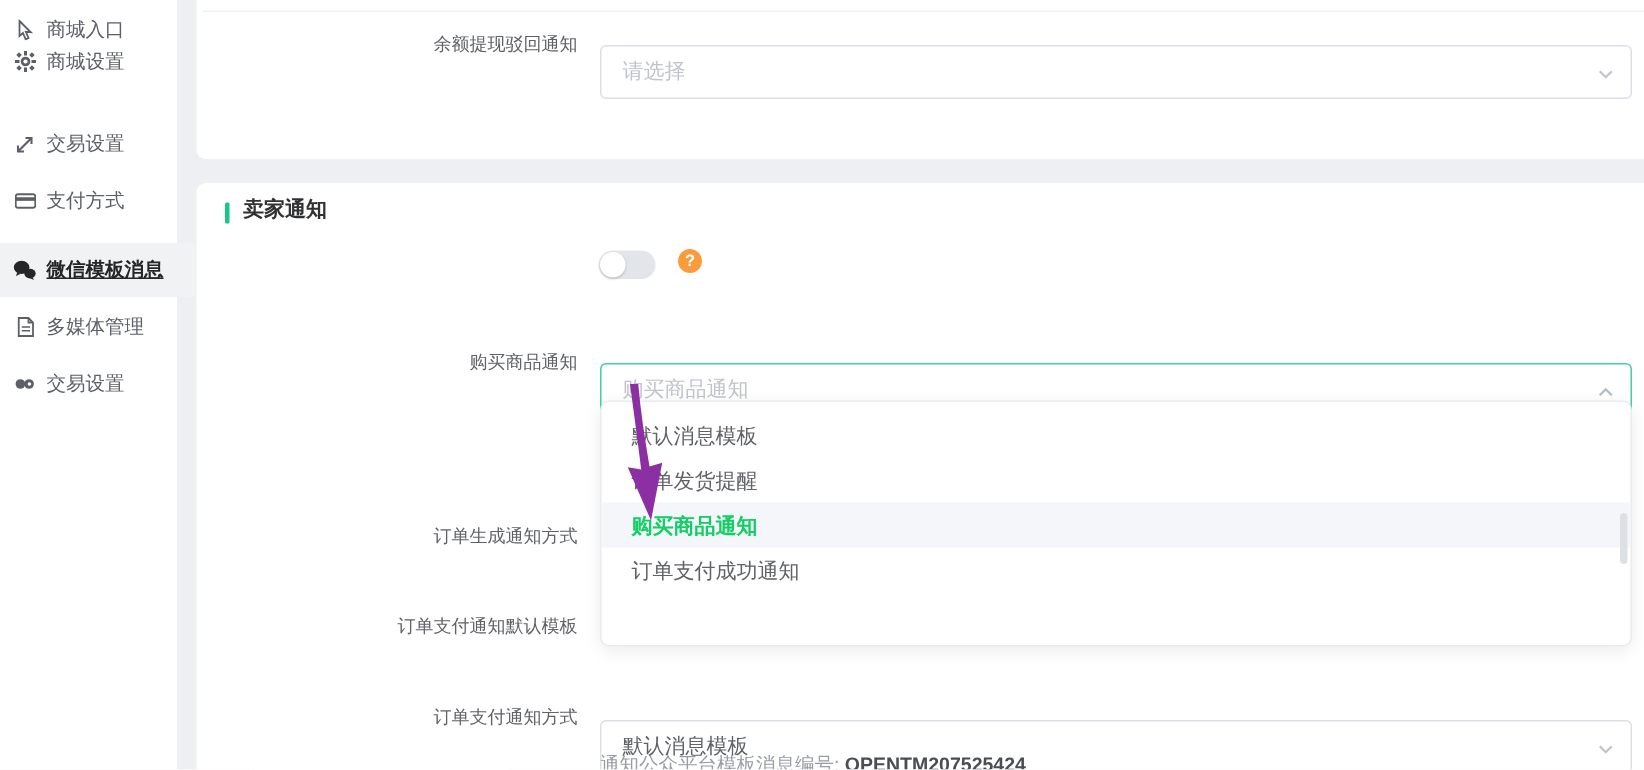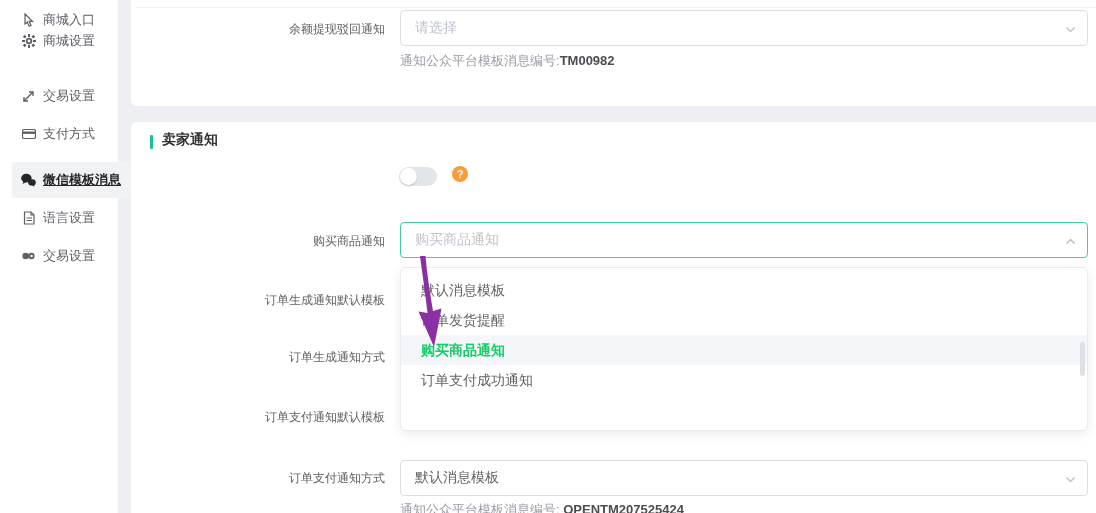--- a/index.html
+++ b/index.html
@@ -7,35 +7,35 @@
     position:relative;width:1096px;height:513px;overflow:hidden;
     background:#edeff2;
     font-family:"Liberation Sans","DejaVu Sans",sans-serif;
     color:#606266;font-size:14px;
   }
   
   .sidebar{position:absolute;left:0;top:0;width:118px;height:513px;background:#fff;}
   .side-item{
     position:absolute;left:0;width:130px;height:36px;
     display:flex;align-items:center;box-sizing:border-box;padding-left:9px;
-    color:#5c6066;font-size:13px;cursor:pointer;white-space:nowrap;margin-left:12px;
+    color:#5c6066;font-size:13px;cursor:pointer;white-space:nowrap;
   }
   .side-item .ic{width:15px;height:15px;margin-right:7px;flex:0 0 auto;display:flex;align-items:center;justify-content:center;}
   .side-item svg{display:block;}
   .side-item.active{background:#f1f2f4;color:#262628;font-weight:bold;text-decoration:underline;}
   
   .card-top{position:absolute;left:131px;top:-16px;width:990px;height:122px;background:#fff;border-radius:6px;}
   .cut-line{position:absolute;left:135px;top:7px;width:961px;border-top:1px solid #f1f1f3;}
   .card-main{position:absolute;left:131px;top:122px;width:990px;height:420px;background:#fff;border-radius:6px;}
   
   .flabel{position:absolute;left:140px;width:245px;text-align:right;color:#606266;font-size:12px;line-height:16px;}
   .select{
     position:absolute;left:400px;width:688px;height:36px;box-sizing:border-box;
     background:#fff;border:1px solid #dcdfe6;border-radius:4px;
-    display:flex;align-items:center;padding:0 30px 0 14px;cursor:pointer;
+    display:flex;align-items:center;padding:0 30px 0 14px;cursor:pointer;margin-top:20px;
   }
   .select.open{border-color:#42cfa4;}
   .select .ph{color:#c0c4cc;}
   .select .val{color:#606266;}
   .select .chev{position:absolute;right:10px;top:12px;}
   .helper{position:absolute;left:400px;font-size:13px;color:#989ca5;}
   .helper b{color:#4a4d52;font-weight:bold;}
   .sect-head{position:absolute;left:150px;top:131px;display:flex;align-items:flex-end;}
   .sect-bar{width:3px;height:14px;background:#17c787;border-radius:1px;margin-right:9px;}
   .sect-title{font-size:14px;font-weight:bold;color:#303133;}
@@ -130,21 +130,21 @@
       <span>微信模板消息</span>
     </div>
     <div class="side-item" style="top:200px">
       <span class="ic">
           <svg width="14" height="14" viewBox="0 0 14 14">
             <path d="M2.5 1 H9 L12 4 V13 H2.5 Z" fill="none" stroke="#5c6066" stroke-width="1.2"></path>
             <path d="M9 1 V4 H12" fill="none" stroke="#5c6066" stroke-width="1.2"></path>
             <path d="M4.5 7 H10 M4.5 9.5 H10" stroke="#5c6066" stroke-width="1.1"></path>
           </svg>
         </span>
-      <span>语言设置</span>
+      <span>多媒体管理</span>
     </div>
     <div class="side-item" style="top:238px">
       <span class="ic">
           <svg width="15" height="14" viewBox="0 0 15 14">
             <g fill="#5c6066">
               <circle cx="4.6" cy="7" r="3.2"></circle>
               <circle cx="10.4" cy="7" r="3.2"></circle>
               <rect x="4.6" y="5.9" width="5.8" height="2.2"></rect>
             </g>
             <circle cx="10.6" cy="7" r="1.2" fill="#fff"></circle>
@@ -157,23 +157,20 @@
   <section class="card-top"></section>
   <div class="cut-line"></div>
 
   <div class="flabel" style="top:21px">余额提现驳回通知</div>
   <div class="select" style="top:10px">
     <span class="ph">请选择</span>
     <span class="chev"><svg width="13" height="13" viewBox="0 0 13 13">
           <polyline points="2.5,4.5 6.5,8.5 10.5,4.5" fill="none" stroke="#c0c4cc" stroke-width="1.5"></polyline>
         </svg></span>
   </div>
-  <div class="helper" style="top:52px">
-    <span>通知公众平台模板消息编号:</span><b>TM00982</b>
-  </div>
 
   <section class="card-main"></section>
 
   <div class="sect-head">
     <span class="sect-bar"></span>
     <span class="sect-title">卖家通知</span>
   </div>
 
   <div class="toggle">
     <span class="knob"></span>
@@ -181,21 +178,20 @@
   <div class="help-ic">?</div>
 
   <div class="flabel" style="top:233px">购买商品通知</div>
   <div class="select open" style="top:222px">
     <span class="ph">购买商品通知</span>
     <span class="chev"><svg width="13" height="13" viewBox="0 0 13 13">
           <polyline points="2.5,8.5 6.5,4.5 10.5,8.5" fill="none" stroke="#b6bcc6" stroke-width="1.5"></polyline>
         </svg></span>
   </div>
 
-  <div class="flabel" style="top:292px">订单生成通知默认模板</div>
   <div class="flabel" style="top:349px">订单生成通知方式</div>
   <div class="flabel" style="top:409px">订单支付通知默认模板</div>
 
   <div class="flabel" style="top:470px">订单支付通知方式</div>
   <div class="select" style="top:460px">
     <span class="val">默认消息模板</span>
     <span class="chev"><svg width="13" height="13" viewBox="0 0 13 13">
           <polyline points="2.5,4.5 6.5,8.5 10.5,4.5" fill="none" stroke="#c0c4cc" stroke-width="1.5"></polyline>
         </svg></span>
   </div>

